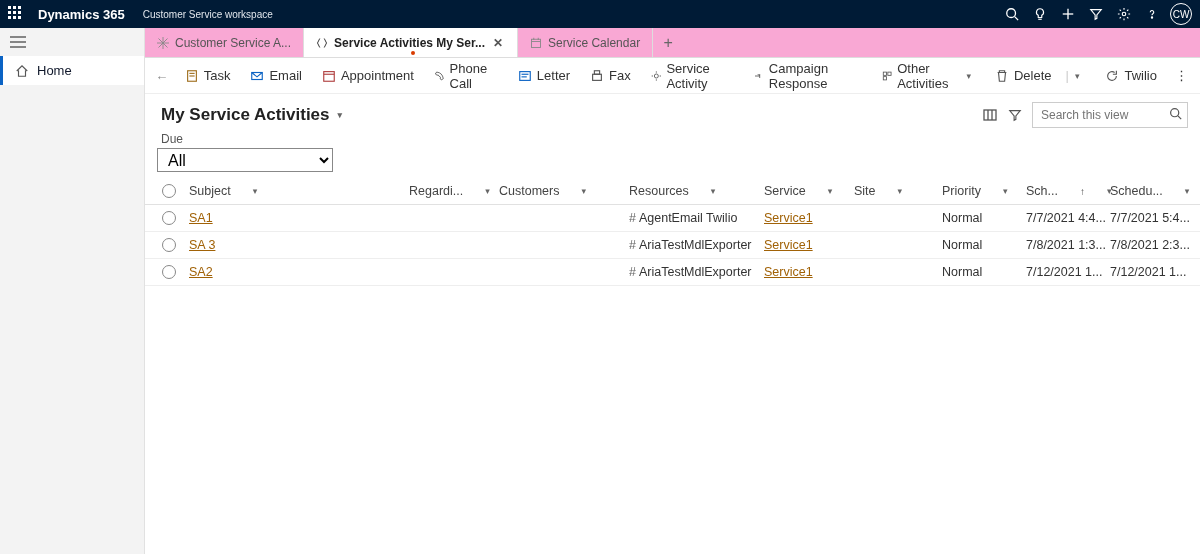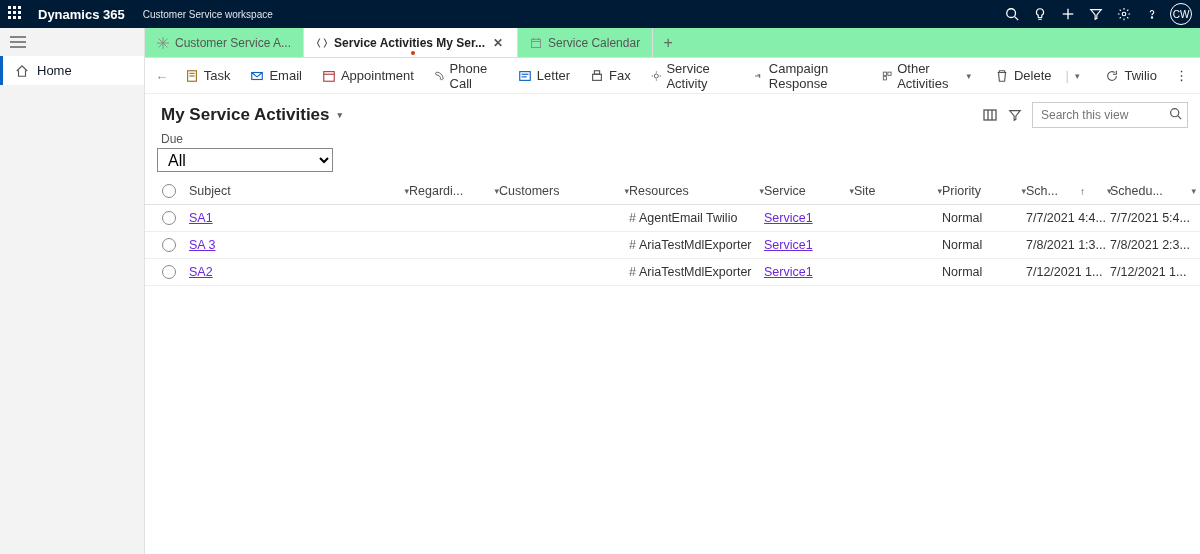--- a/index.html
+++ b/index.html
@@ -17,21 +17,21 @@
 
 
 .workarea { display: flex; height: calc(554px - 28px); }
 .sidebar { width: 152px; background: #f3f3f3; border-right: 1px solid #e1e1e1; }
 .sidebar .hamburger { padding: 8px 10px; color: #555; cursor: pointer; }
 .nav-item { display: flex; align-items: center; gap: 8px; padding: 7px 12px; font-size: 13px; color: #0f172a; border-left: 3px solid transparent; cursor: pointer; }
 .nav-item.active { border-left-color: #0b63c4; background: #fff; }
 
 .main { flex: 1; display: flex; flex-direction: column; background: #fff; }
 
-.tabstrip { height: 30px; background: #86efac; border-bottom: 1px solid #ddd; display: flex; align-items: stretch; }
+.tabstrip { height: 30px; background: #f9a8d4; border-bottom: 1px solid #ddd; display: flex; align-items: stretch; }
 .tab { display: flex; align-items: center; gap: 6px; padding: 0 12px; font-size: 12px; color: #555; border-right: 1px solid #ddd; cursor: pointer; position: relative; }
 .tab.active { background: #fff; font-weight: 600; color: #222; }
 .tab .dot { width: 4px; height: 4px; background: #d83b01; border-radius: 50%; position: absolute; bottom: 2px; left: 50%; }
 .tab .close { font-size: 12px; color: #555; padding: 0 2px; cursor: pointer; }
 .addtab { display: flex; align-items: center; justify-content: center; width: 30px; color: #666; cursor: pointer; font-size: 16px; }
 
 
 .cmdbar { height: 36px; display: flex; align-items: center; gap: 4px; padding: 0 6px; border-bottom: 1px solid #eee; font-size: 13px; color: #333; }
 .cmdbar .back { width: 28px; text-align: center; color: #888; cursor: pointer; }
 .cmd { display: flex; align-items: center; gap: 5px; padding: 4px 8px; cursor: pointer; border-radius: 2px; }
@@ -51,24 +51,24 @@
 
 
 .filterrow { padding: 0 0 6px 12px; font-size: 12px; color: #555; }
 .filterrow .label { margin-left: 4px; }
 .filterrow select { display: block; width: 176px; height: 24px; border: 1px solid #888; margin-top: 2px; font-size: 16px; padding: 0 6px; background: #fff; }
 
 
 .grid { font-size: 12.5px; color: #333; }
 .grid .hdr, .grid .row { display: grid; grid-template-columns: 40px 220px 90px 130px 135px 90px 88px 84px 84px 86px; align-items: center; padding: 6px 4px; }
 .grid .hdr { color: #444; border-bottom: 1px solid #e1e1e1; }
-.grid .hdr .cell { display: flex; align-items: center; gap: 22px; cursor: pointer; justify-content: space-between; }
+.grid .hdr .cell { display: flex; align-items: center; gap: 22px; cursor: pointer; }
 .grid .row { border-bottom: 1px solid #eee; }
 .grid .check { width: 14px; height: 14px; border: 1px solid #888; border-radius: 50%; margin: 0 auto; cursor: pointer; }
-.link { color: #6d28d9; text-decoration: underline; cursor: pointer; }
+.link { color: #a16207; text-decoration: underline; cursor: pointer; }
 .hash { color: #666; margin-right: 3px; }
 .sort { font-size: 10px; }
 
 svg { display: block; }
 .ico { color: #555; }
 </style>
 </head>
 <body>
 
 <div class="topbar">

